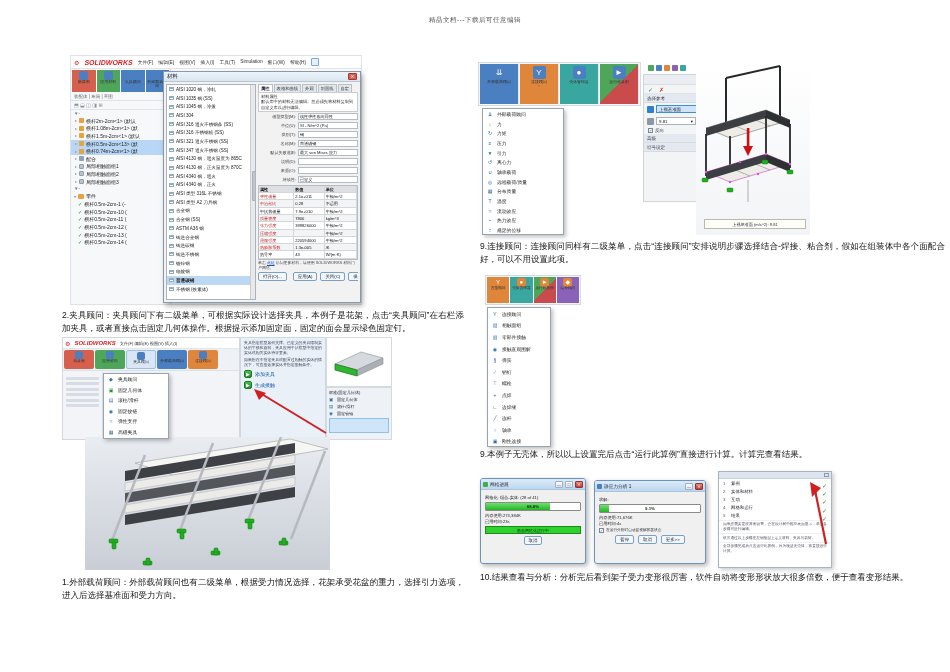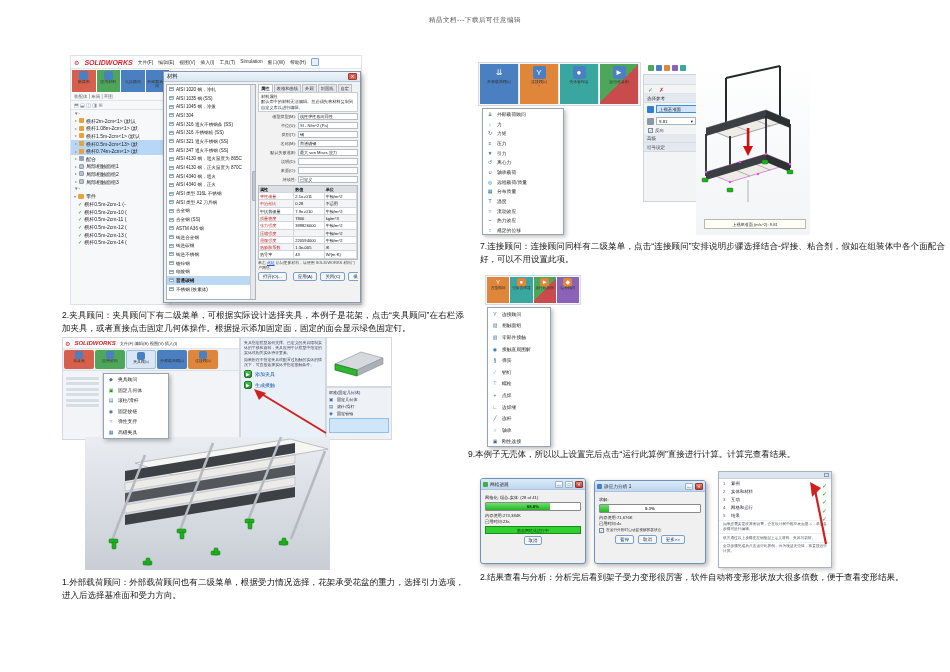--- a/index.html
+++ b/index.html
@@ -836,21 +836,21 @@
           <circle cx="94" cy="102" r="1.2"></circle>
         <circle cx="44" cy="100" r="1.2"></circle>
           <circle cx="62" cy="112" r="1.2"></circle>
       </g>
       <line x1="52" y1="118" x2="52" y2="140" stroke="#666" stroke-width="0.5"></line>
     </svg>
     <div class="vlabel">上视基准面 (m/s^2): 9.81</div>
   </div>
 </div>
 
-<div class="cap" style="left:480px;top:240px;width:465px">7.连接顾问：连接顾问同样有二级菜单，点击“连接顾问”安排说明步骤选择结合-焊接、粘合剂，假如在组装体中各个面配合好，可以不用设置此项。</div>
+<div class="cap" style="left:480px;top:240px;width:465px">9.连接顾问：连接顾问同样有二级菜单，点击“连接顾问”安排说明步骤选择结合-焊接、粘合剂，假如在组装体中各个面配合好，可以不用设置此项。</div>
 
 <div id="shotE" class="abs">
   <div class="e-toolbar">
 
   <div class="tbtn tb-orange">
       <span class="ti tb-orange">Y</span>
       <span class="tl">连接顾问</span>
     </div>
       <div class="tbtn tb-teal">
       <span class="ti tb-orange">●</span>
@@ -911,21 +911,21 @@
       <span class="g">○</span>
       <span class="lb">轴承</span>
     </div>
       <div class="mi">
       <span class="g">▣</span>
       <span class="lb">刚性连接</span>
     </div>
     </div>
 </div>
 
-<div class="cap" style="left:468px;top:448px;width:465px">9.本例子无壳体，所以以上设置完后点击“运行此算例”直接进行计算。计算完查看结果。</div>
+<div class="cap" style="left:480px;top:448px;width:465px">9.本例子无壳体，所以以上设置完后点击“运行此算例”直接进行计算。计算完查看结果。</div>
 
 <div id="shotF" class="abs">
   <div class="w7" style="left:2px;top:10px;width:106px;height:86px">
     <div class="tbar">
       <span class="tico"></span>
       <span class="ttl">网格进展</span>
       <span class="wb">—</span>
       <span class="wb">□</span>
       <span class="wb x">✕</span>
     </div>
@@ -1004,13 +1004,13 @@
     <div class="adv-p">如果您需要更改算例设置，会在设计树中相应表面显示，单击各步骤可进行编辑。</div>
     <div class="adv-p">依次通过以上步骤在左侧模型上定义材料、夹具与载荷。</div>
     <div class="adv-p">全部步骤完成后点击运行此算例，因为模型无壳体，将直接进行计算。</div>
   </div>
   <svg class="red-arrow" style="left:322px;top:12px" width="34" height="70" viewBox="0 0 34 70">
     <line x1="26" y1="64" x2="15" y2="10" stroke="#d02020" stroke-width="2.2"></line>
     <polygon points="10,2 21,8 12,17" fill="#d02020"></polygon>
   </svg>
 </div>
 
-<div class="cap" style="left:480px;top:571px;width:465px">2.结果查看与分析：分析完后看到架子受力变形很厉害，软件自动将变形形状放大很多倍数，便于查看变形结果。</div>
+<div class="cap" style="left:480px;top:571px;width:465px">10.结果查看与分析：分析完后看到架子受力变形很厉害，软件自动将变形形状放大很多倍数，便于查看变形结果。</div>
 
 </body></html>

